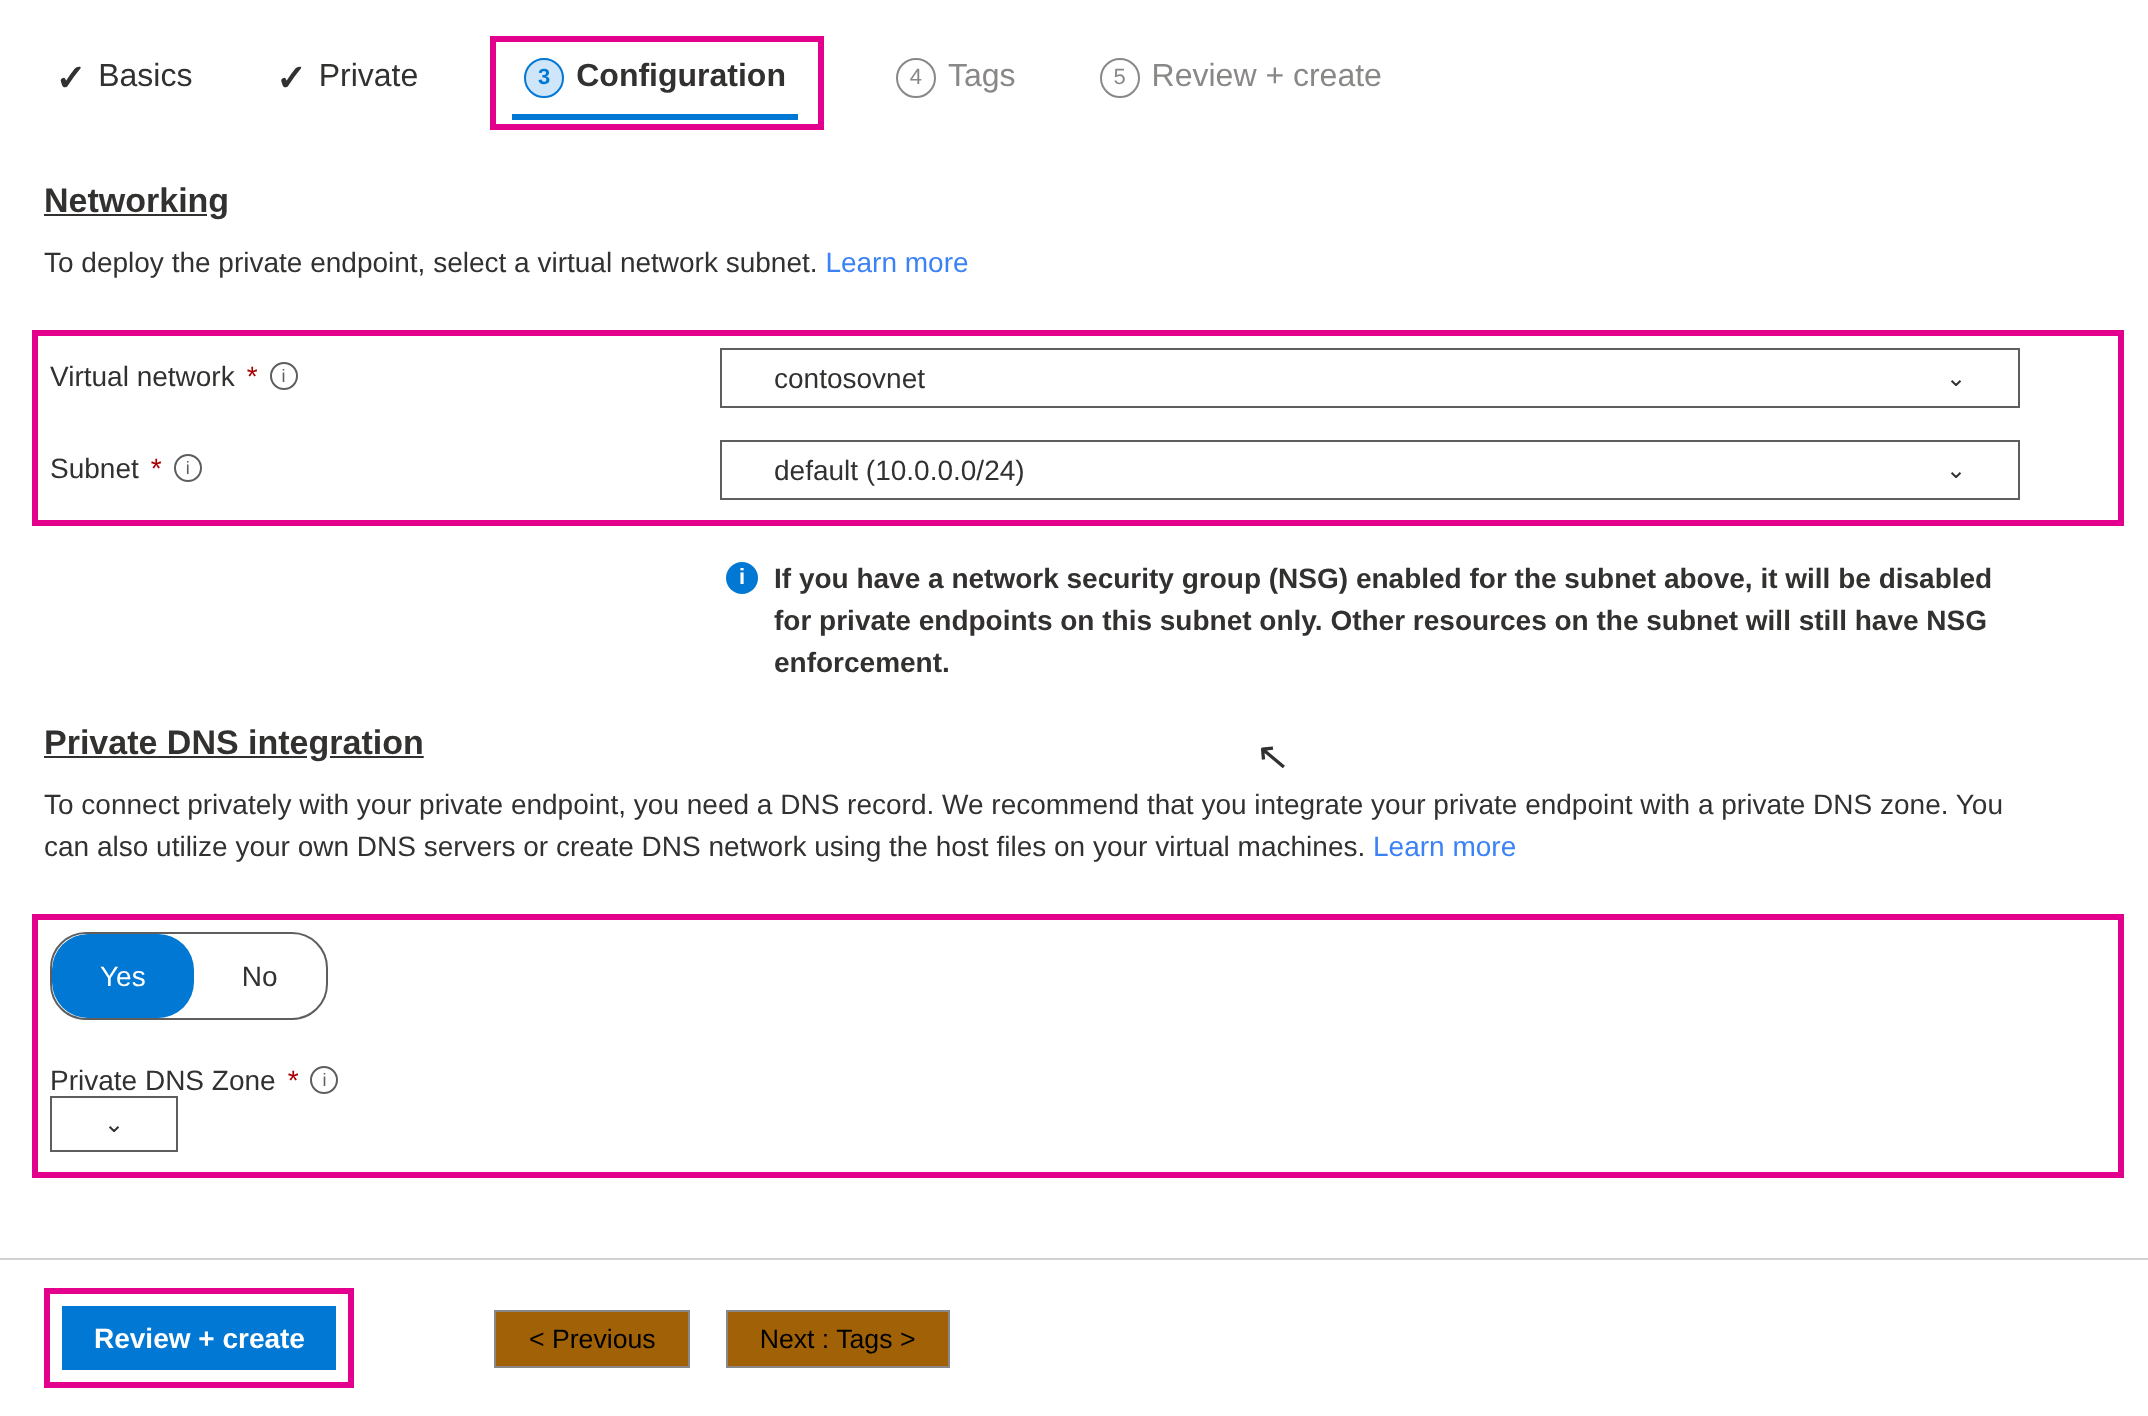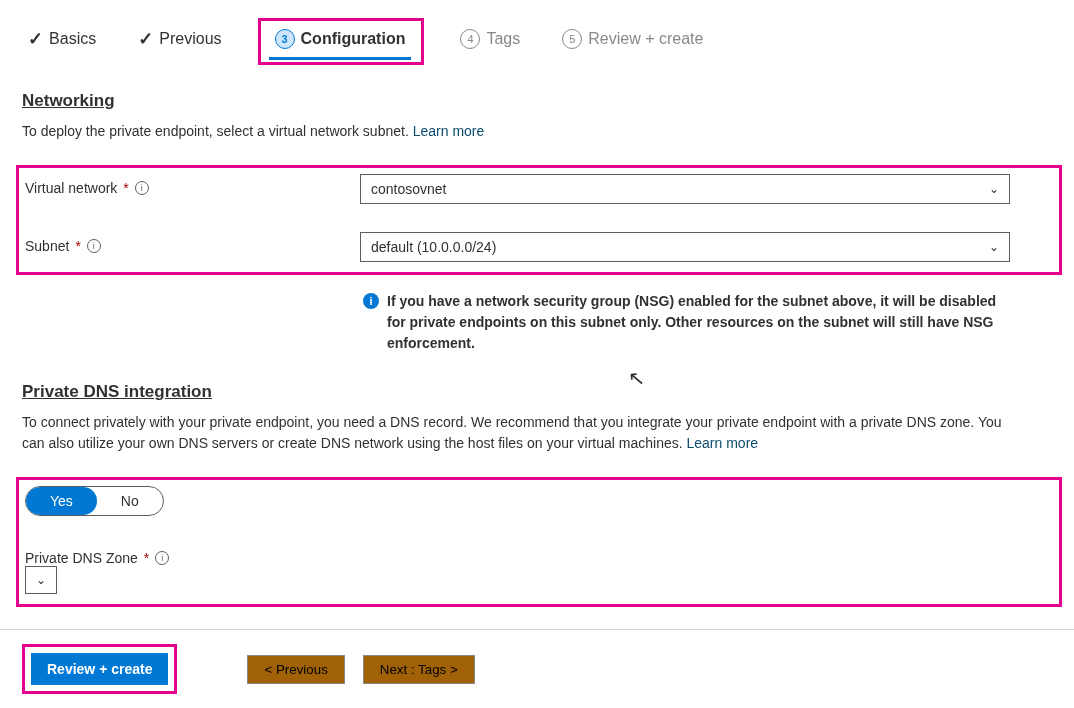--- a/index.html
+++ b/index.html
@@ -68,26 +68,26 @@
       margin-bottom: 10px;
       text-decoration: underline;
     }
     .desc {
       font-size: 14px;
       color: #323130;
       line-height: 1.55;
       margin-bottom: 22px;
       max-width: 1000px;
     }
-    .desc .link { color: #0c4a6e; cursor: pointer; text-align: center; }
+    .desc .link { color: #3b82f6; cursor: pointer; text-align: center; }
     
     .form-row {
       display: flex;
       align-items: flex-start;
-      margin-bottom: 28px;
+      margin-bottom: 16px;
     }
     .label-col {
       width: 335px;
       flex-shrink: 0;
       display: flex;
       align-items: center;
       gap: 6px;
       padding-top: 6px;
     }
     .req { color: #a80000; }
@@ -98,21 +98,21 @@
       border-radius: 50%;
       display: inline-flex;
       align-items: center;
       justify-content: center;
       font-size: 9px;
       color: #605e5c;
     }
     .field-col { flex: 1; max-width: 650px; }
     .select {
       border: 1px solid #605e5c;
-      padding: 6px 10px;
+      padding: 6px 26px;
       width: 100%;
       display: flex;
       align-items: center;
       justify-content: space-between;
       background: #fff;
       cursor: pointer;
     }
     .chevron {
       font-size: 12px;
     }
@@ -147,21 +147,21 @@
       font-weight: 600;
       font-size: 14px;
       line-height: 1.5;
     }
     
     .segment {
       display: inline-flex;
       border: 1px solid #605e5c;
       border-radius: 18px;
       overflow: hidden;
-      height: 30px;
+      height: 44px;
     }
     .segment .opt {
       padding: 0 24px;
       display: flex;
       align-items: center;
       cursor: pointer;
       font-size: 14px;
     }
     .segment .opt.active {
       background: #0078d4;
@@ -213,21 +213,21 @@
 
 <div class="content">
 
   <div class="tabs">
     <div class="tab">
       <span class="check">✓</span>
       <span>Basics</span>
     </div>
     <div class="tab">
       <span class="check">✓</span>
-      <span>Previous</span>
+      <span>Private</span>
     </div>
     <div class="tab-highlight">
       <div class="tab active">
         <span class="num">3</span>
         <span>Configuration</span>
       </div>
     </div>
     <div class="tab muted">
       <span class="num">4</span>
       <span>Tags</span>

